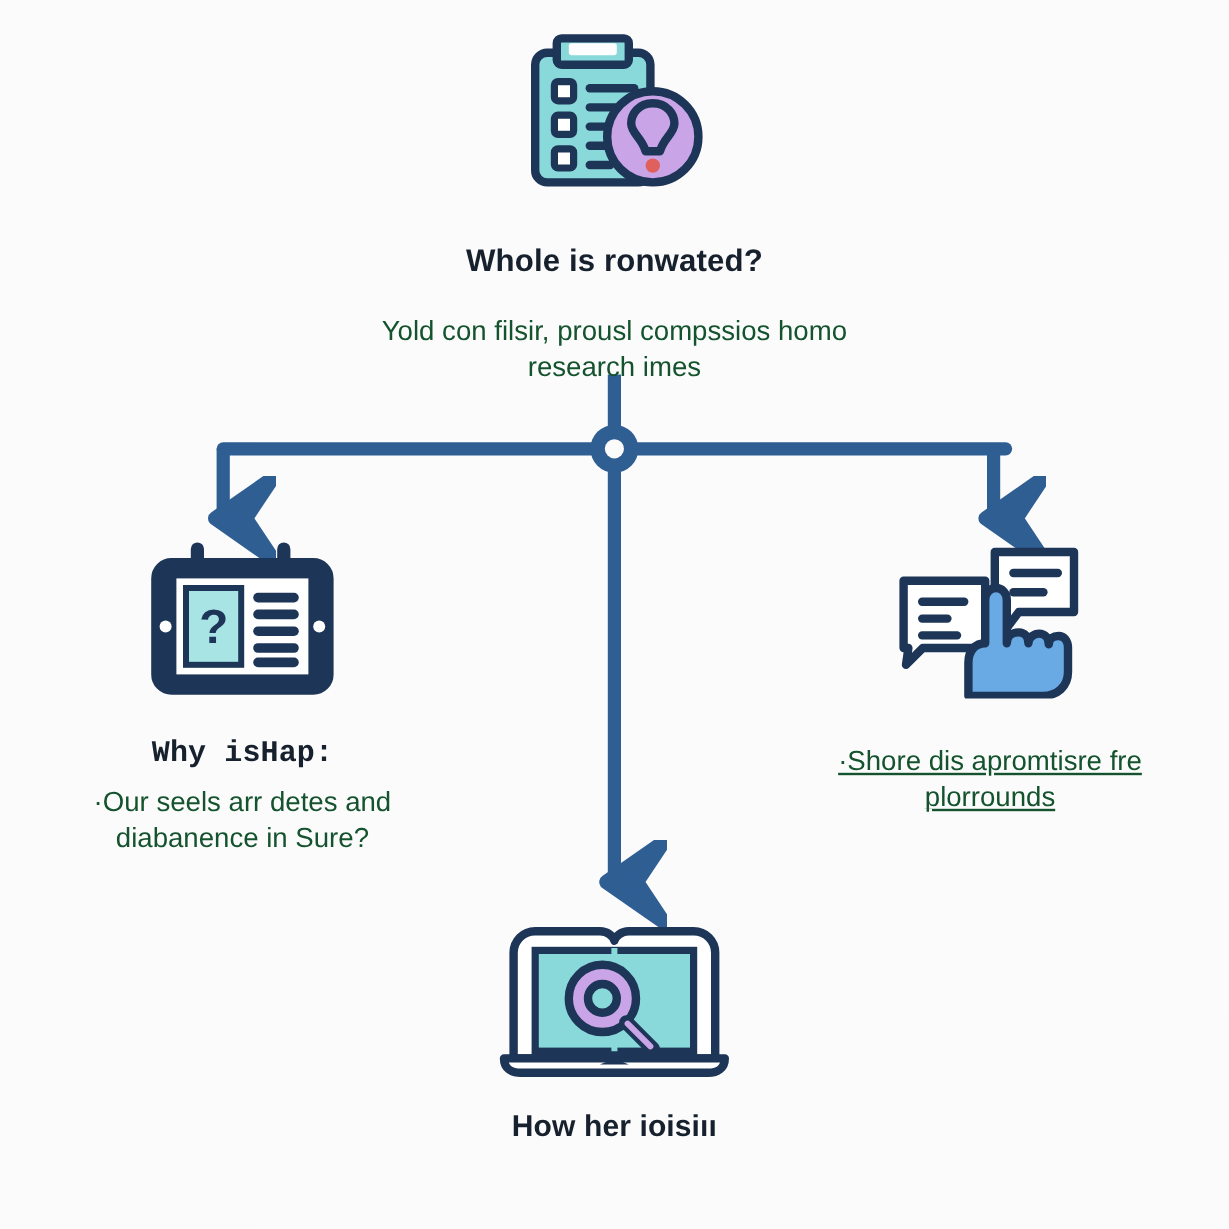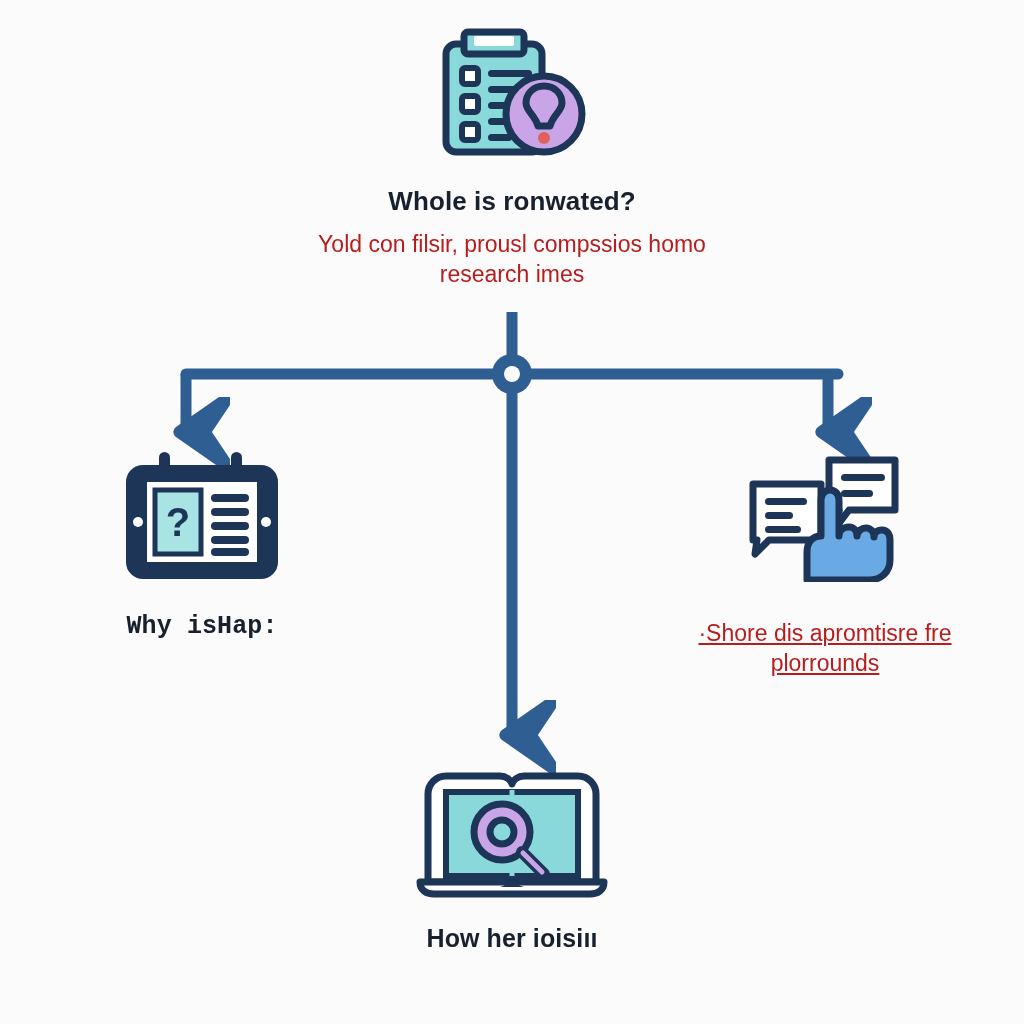--- a/index.html
+++ b/index.html
@@ -33,29 +33,30 @@
   .node-icon {
     display: block;
     margin-bottom: 6px;
   }
   .node-title {
     font-weight: bold;
     color: #17212e;
     letter-spacing: 0.1px;
   }
   .node-desc {
-    color: #b91c1c;
+    color: #14532d;
     line-height: 1.32;
   }
 
   
   #node-root {
     left: 262px;
     top: 26px;
     width: 500px;
+    gap: 15px;
   }
   #node-root .node-title { font-size: 26px; margin-top: 10px; }
   #node-root .node-desc  { font-size: 23px; margin-top: 12px; width: 420px; }
 
   
   #node-left {
     left: 22px;
     top: 448px;
     width: 360px;
   }
@@ -152,20 +153,21 @@
         <text x="57" y="88" font-family="Liberation Sans, sans-serif" font-size="40" font-weight="bold" fill="#1d3557" text-anchor="middle">?</text>
 
         <rect x="90" y="46" width="38" height="8" rx="4" fill="#1d3557"></rect>
         <rect x="90" y="60" width="38" height="8" rx="4" fill="#1d3557"></rect>
         <rect x="90" y="74" width="38" height="8" rx="4" fill="#1d3557"></rect>
         <rect x="90" y="88" width="38" height="8" rx="4" fill="#1d3557"></rect>
         <rect x="90" y="100" width="38" height="8" rx="4" fill="#1d3557"></rect>
       </svg>
     </span>
     <div class="node-title">Why isHap:</div>
+    <div class="node-desc">·Our seels arr detes and diabanence in Sure?</div>
   </div>
 
   <div class="node" id="node-right">
     <span class="node-icon">
       <svg width="160" height="134" viewBox="0 0 160 134" xmlns="http://www.w3.org/2000/svg">
 
         <path d="M84 12 H150 V62 H104 L92 78 L94 62 H84 Z" fill="#ffffff" stroke="#1d3557" stroke-width="7" stroke-linejoin="round"></path>
         <rect x="96" y="26" width="44" height="7" rx="3.5" fill="#1d3557"></rect>
         <rect x="96" y="42" width="32" height="7" rx="3.5" fill="#1d3557"></rect>
 

